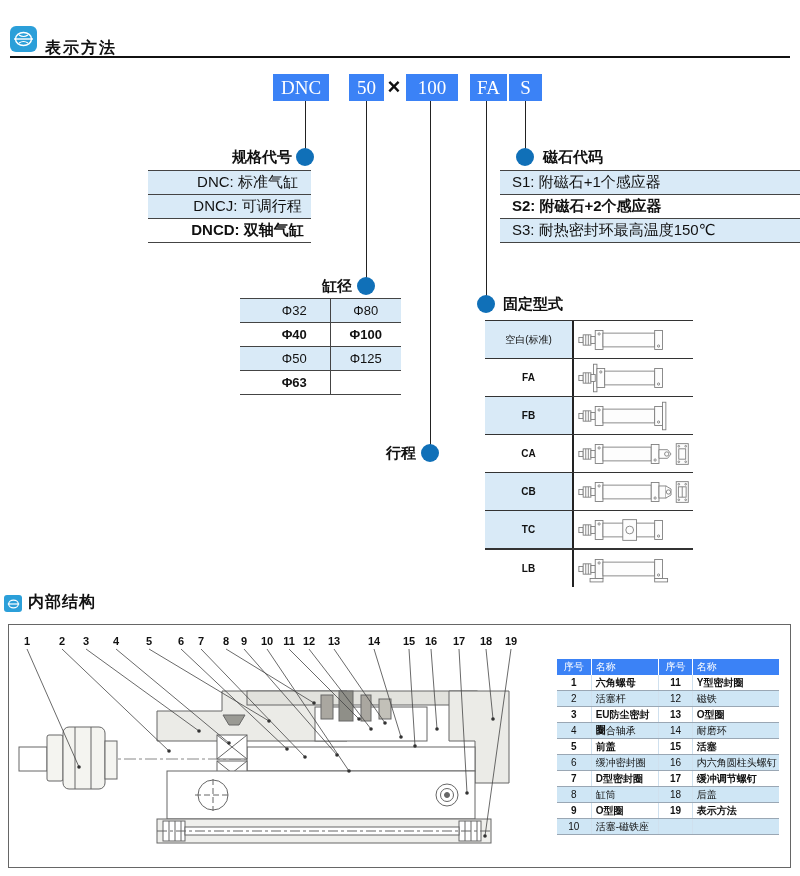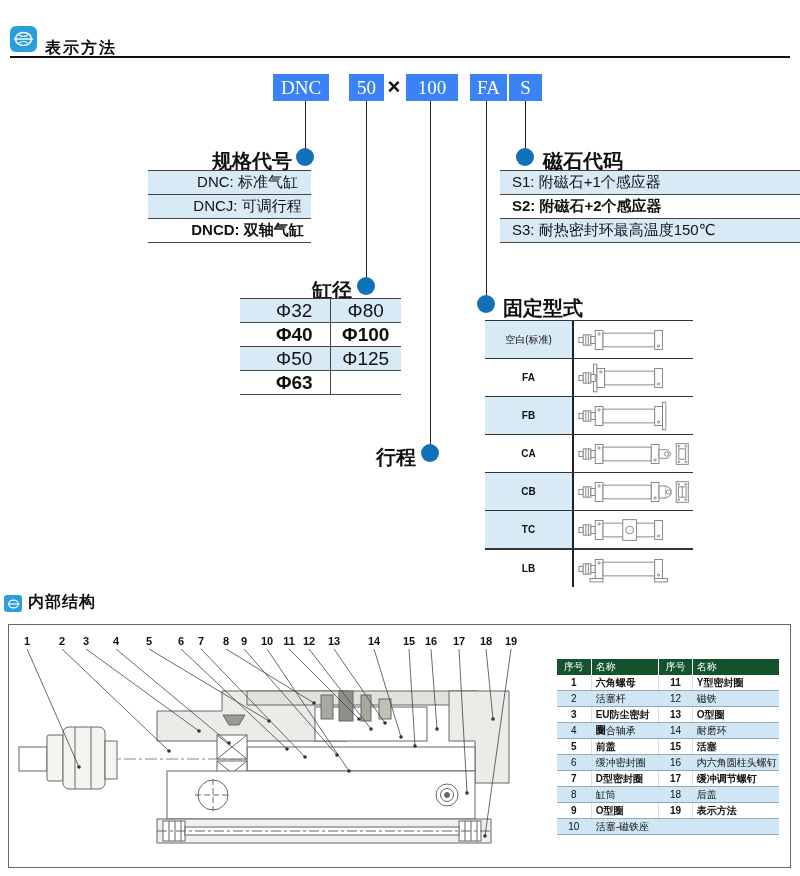--- a/index.html
+++ b/index.html
@@ -14,33 +14,33 @@
 
   
   .mbox{position:absolute;top:74px;height:27px;background:#3b82f6;color:#fff;
         font-family:"Liberation Serif","DejaVu Serif",serif;font-size:19px;
         display:flex;align-items:center;justify-content:center;}
   .mtimes{position:absolute;top:73px;left:382px;width:24px;height:27px;font-size:22px;font-weight:bold;
         display:flex;align-items:center;justify-content:center;color:#111;}
 
   .vline{position:absolute;width:1px;background:#222;}
   .dot{position:absolute;width:18px;height:18px;border-radius:50%;background:#1070B8;}
-  .seclabel{position:absolute;font-size:20px;font-weight:bold;white-space:nowrap;}
+  .seclabel{position:absolute;font-size:15px;font-weight:bold;white-space:nowrap;}
 
   
   .blist{position:absolute;border-top:1px solid #444;}
   .lrow{height:23px;border-bottom:1px solid #444;font-size:15px;display:flex;align-items:center;padding-left:36px;}
   .lrow.center{justify-content:center;}
   .lrow.left{padding-left:12px;}
   .bg-blue{background:#D9EAF7;}
   .bold{font-weight:bold;}
 
   
   .bore{position:absolute;left:240px;top:298px;width:161px;border-top:1px solid #444;}
-  .bore-row{display:flex;height:23px;border-bottom:1px solid #444;font-size:19px;padding-left:19px;}
+  .bore-row{display:flex;height:23px;border-bottom:1px solid #444;font-size:13px;padding-left:19px;}
   .bore-cell{width:80px;display:flex;align-items:center;justify-content:center;}
   .bore-cell.first{border-right:1px solid #444;}
 
   
   .mount{position:absolute;left:485px;top:320px;width:208px;}
   .mount-row{display:flex;height:37px;border-top:1.5px solid #333;}
   .mount-row.last{border-bottom:1.5px solid #333;}
   .mount-label{width:87px;border-right:2px solid #222;display:flex;align-items:center;justify-content:center;
                font-size:10px;}
   .mount-draw{width:119px;display:flex;align-items:center;justify-content:center;background:#fff;}
@@ -53,21 +53,21 @@
   .int-box{position:absolute;left:8px;top:624px;width:781px;height:242px;border:1.5px solid #666;background:#fff;}
   .int-svg{position:absolute;left:8px;top:4px;}
 
   
   .ptable{position:absolute;left:548px;top:34px;width:222px;font-size:10px;}
   .prow{display:flex;height:15px;line-height:15px;}
   .prow .c1{width:34px;text-align:center;border-right:1px solid #cfe0ee;}
   .prow .c2{width:68px;padding-left:4px;border-right:1px solid #cfe0ee;box-sizing:border-box;}
   .prow .c3{width:33px;text-align:center;border-right:1px solid #cfe0ee;}
   .prow .c4{width:87px;padding-left:4px;box-sizing:border-box;}
-  .prow.head{height:16px;line-height:16px;background:#14532d;color:#fff;}
+  .prow.head{height:16px;line-height:16px;background:#3b82f6;color:#fff;}
   .prow.head .c1,.prow.head .c2,.prow.head .c3{border-right:1px solid #fff;}
   .prow.body{border-bottom:1px solid #9aa7b4;}
   .prow.wht{background:#fff;font-weight:bold;}
   .prow.blu{background:#CFE6F5;}
 
   .pn{font-size:11px;font-weight:bold;fill:#111;}
   text{font-family:"Liberation Sans","DejaVu Sans",sans-serif;}
 </style>
 </head>
 <body>

